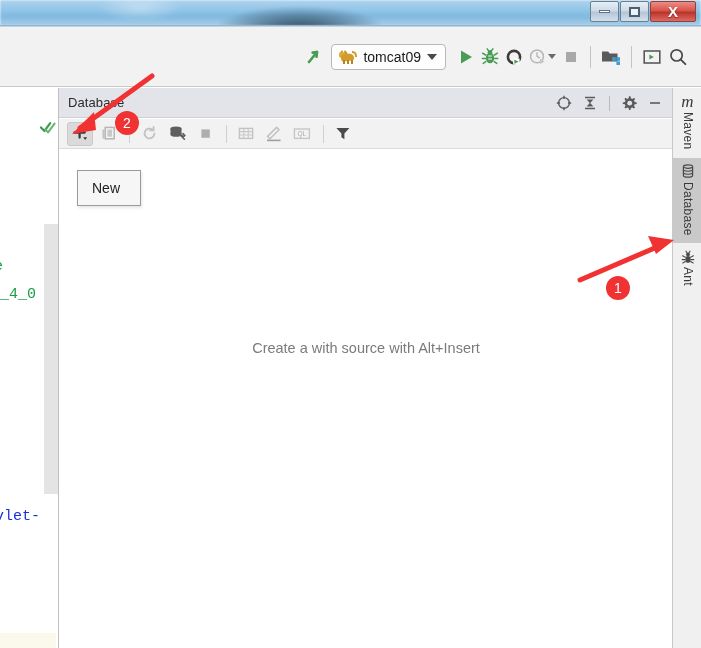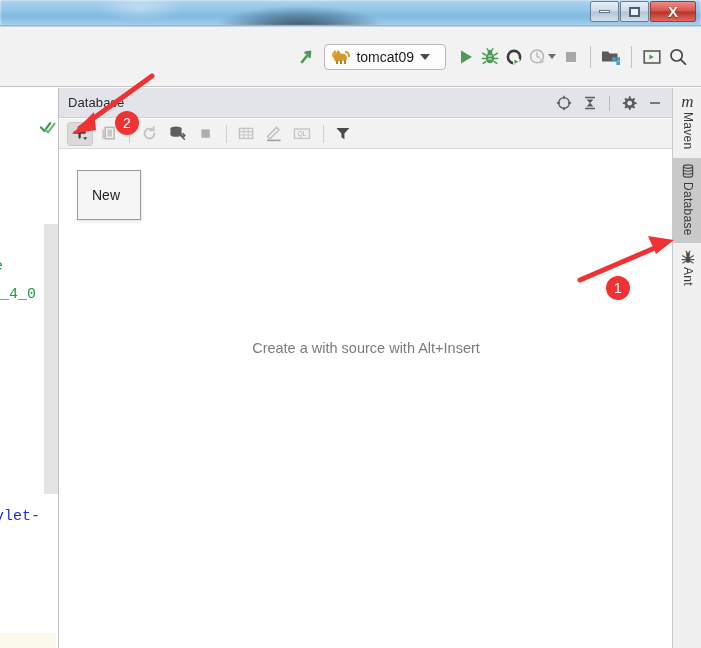--- a/index.html
+++ b/index.html
@@ -52,21 +52,21 @@
     background: #f2f2f2; border-bottom: 1px solid #c8c8c8;
     display: flex; align-items: center; justify-content: flex-end;
     padding-right: 10px;
   }
   .tb-item { display: flex; align-items: center; justify-content: center;
     height: 30px; margin: 0 3px; }
   .tb-sep { width: 1px; height: 22px; background: #c4c4c4; margin: 0 7px; }
 
   .run-config {
     display: flex; align-items: center; gap: 6px;
-    height: 26px; padding: 0 15px 0 7px;
+    height: 26px; padding: 0 8px 0 7px;
     border: 1px solid #b8b8b8; border-radius: 4px;
     background: #fdfdfd; margin: 0 8px 0 4px;
   }
   .run-config .label { font-size: 14px; color: #1a1a1a; }
   .cat {
     width: 18px; height: 14px; position: relative; display: inline-block;
   }
   .cat .body { position: absolute; left: 2px; top: 4px; width: 13px; height: 7px;
     background: #d39b2a; border-radius: 5px 6px 4px 3px; transform: rotate(-6deg); }
   .cat .head { position: absolute; left: 0px; top: 2px; width: 7px; height: 6px;
@@ -132,21 +132,21 @@
     background: #f2f2f2; border-bottom: 1px solid #dcdcdc;
     display: flex; align-items: center; padding-left: 8px;
   }
   .tbtn { width: 26px; height: 24px; display: flex; align-items: center;
     justify-content: center; border-radius: 3px; margin-right: 2px; position: relative; }
   .tbtn.pressed { background: #dadada; border: 1px solid #cacaca; }
   .tb-divider { width: 1px; height: 18px; background: #d0d0d0; margin: 0 6px; }
 
   .new-popup {
     position: absolute; left: 18px; top: 82px;
-    min-width: 64px; padding: 16px 14px;
+    min-width: 64px; padding: 9px 14px;
     background: #f6f6f6; border: 1px solid #9a9a9a;
     font-size: 14px; color: #1f1f1f;
     box-shadow: 1px 2px 3px rgba(0,0,0,0.10);
   }
 
   .empty-msg {
     position: absolute; left: 0; top: 252px; width: 614px;
     text-align: center; font-size: 14.5px; color: #7b7b7b;
   }
 

